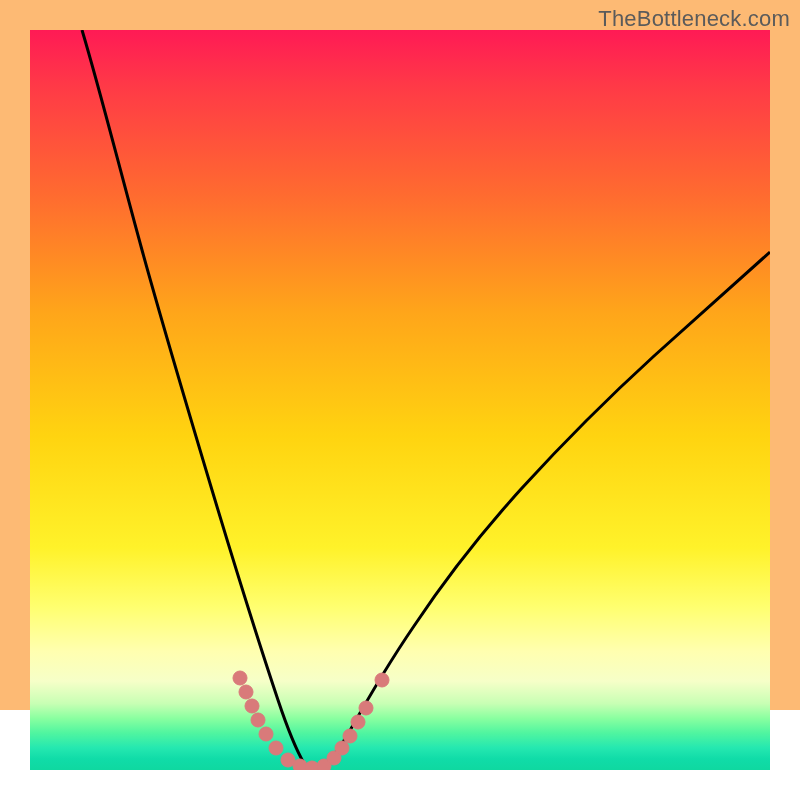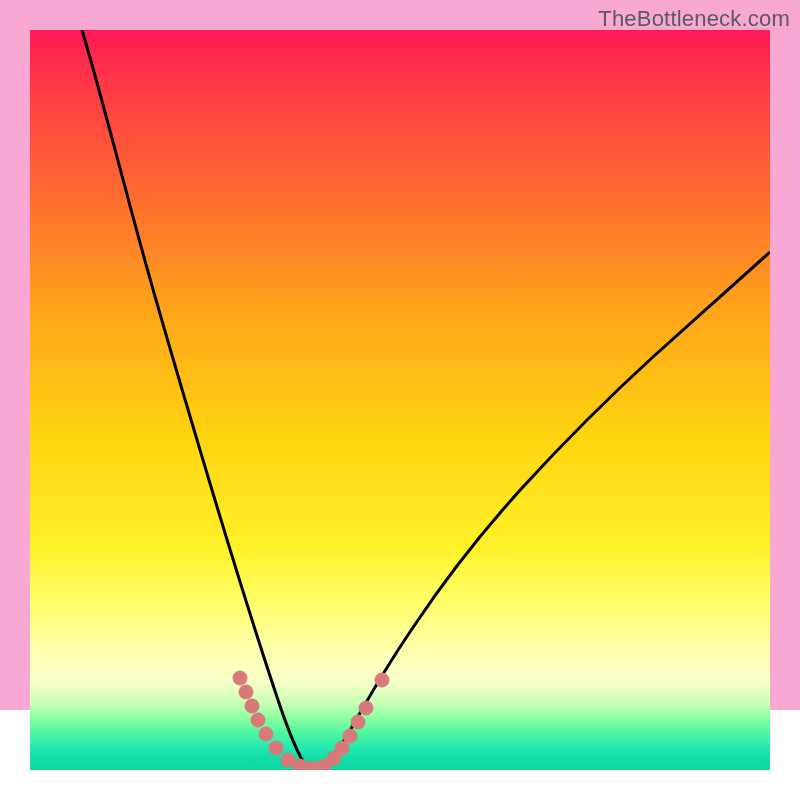--- a/index.html
+++ b/index.html
@@ -7,21 +7,21 @@
     padding: 0;
     width: 800px;
     height: 800px;
     overflow: hidden;
     font-family: Arial, Helvetica, sans-serif;
   }
   .canvas {
     position: relative;
     width: 800px;
     height: 710px;
-    background: #f9a8d4;
+    background: #fdba74;
   }
   .plot-area {
     position: absolute;
     left: 30px;
     top: 30px;
     width: 740px;
     height: 740px;
     
     background: linear-gradient(
       to bottom,

